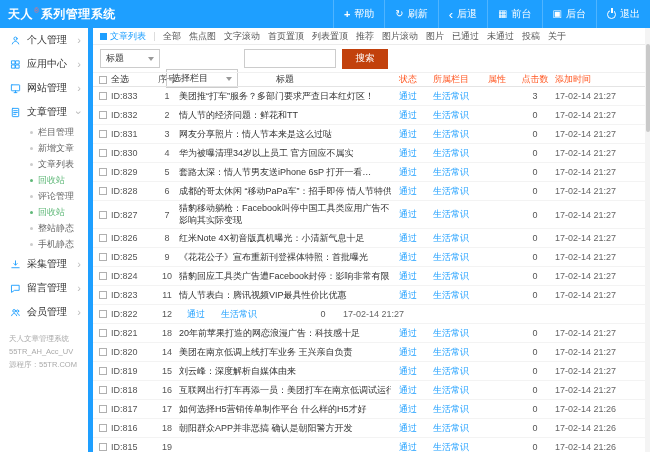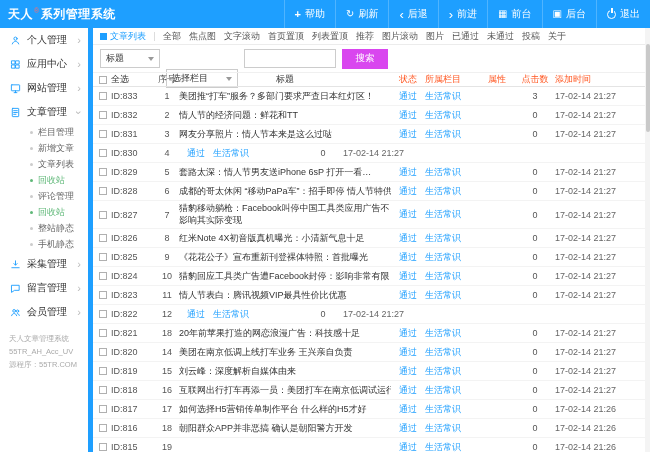--- a/index.html
+++ b/index.html
@@ -52,38 +52,38 @@
   .fdivider{width:1px;height:9px;background:#ddd;flex:0 0 auto;}
   #filters{display:flex;gap:8px;}
   .flink{font-size:9px;color:#555;cursor:pointer;white-space:nowrap;}
 
   .searchbar{height:27px;display:flex;align-items:center;gap:6px;padding:0 7px;flex:0 0 auto;}
   .sel{height:19px;border:1px solid #ccc;background:#fff;display:flex;align-items:center;justify-content:space-between;padding:0 5px;font-size:9px;color:#333;cursor:pointer;}
   .sel-field{width:60px;}
   .sel-cat{width:72px;margin-top:40px;}
   .caret{width:0;height:0;border-left:3px solid transparent;border-right:3px solid transparent;border-top:4px solid #999;}
   .inp{width:92px;height:19px;border:1px solid #ccc;font-size:9px;padding:0 4px;outline:none;font-family:inherit;}
-  .btn{width:46px;height:20px;background:#d946ef;color:#fff;border:none;font-size:9.5px;cursor:pointer;font-family:inherit;}
+  .btn{width:46px;height:20px;background:#c2410c;color:#fff;border:none;font-size:9.5px;cursor:pointer;font-family:inherit;}
 
   
   .tbl{flex:1;overflow:hidden;font-size:9px;}
   .thead{display:flex;align-items:center;height:15px;border-top:1px solid #f0f0f0;border-bottom:1px solid #e4e4e4;color:#333;}
   .th{font-weight:normal;}
   .th.red{color:#ff5722;}
   .th.col-title,.th.col-seq{text-align:center;}
   .tr{display:flex;align-items:center;min-height:19px;border-bottom:1px solid #f3f3f3;}
   .td,.th{overflow:hidden;white-space:nowrap;}
   .col-check{width:62px;display:flex;align-items:center;gap:4px;padding-left:6px;flex:0 0 auto;}
   .cb{width:8px;height:8px;border:1px solid #b0b0b0;background:#fff;flex:0 0 auto;cursor:pointer;}
   .rid{color:#555;}
   .col-seq{width:24px;text-align:center;color:#555;flex:0 0 auto;}
   .col-title{width:212px;color:#333;flex:0 0 auto;cursor:pointer;}
   .col-title.wrap{white-space:normal;line-height:1.3;padding:2px 0;}
   .col-status{width:34px;text-align:center;flex:0 0 auto;}
-  .col-cat{width:52px;text-align:left;flex:0 0 auto;}
+  .col-cat{width:52px;text-align:center;flex:0 0 auto;}
   .col-attr{width:40px;text-align:center;flex:0 0 auto;}
   .col-clicks{width:36px;text-align:center;color:#555;flex:0 0 auto;}
   .col-time{flex:1;color:#666;padding-left:2px;}
   .lnk{color:#1e9fff;cursor:pointer;}
 
   .vscroll{position:absolute;top:28px;right:0;bottom:0;width:5px;background:#f4f4f4;}
   .vthumb{position:absolute;top:16px;left:0.5px;width:4px;height:88px;background:#c9c9c9;border-radius:2px;}
 </style>
 </head>
 <body>
@@ -99,24 +99,20 @@
           <span class="gicon gi-plus"></span>
           <span class="tnav-label">帮助</span>
         </div>
         <div class="tnav-item">
           <span class="gicon gi-refresh"></span>
           <span class="tnav-label">刷新</span>
         </div>
         <div class="tnav-item">
           <span class="gicon gi-chevron-left"></span>
           <span class="tnav-label">后退</span>
-        </div>
-        <div class="tnav-item">
-          <span class="gicon gi-chevron-right"></span>
-          <span class="tnav-label">前进</span>
         </div>
         <div class="tnav-item">
           <span class="gicon gi-grid"></span>
           <span class="tnav-label">前台</span>
         </div>
         <div class="tnav-item">
           <span class="gicon gi-monitor"></span>
           <span class="tnav-label">后台</span>
         </div>
         <div class="tnav-item">
@@ -332,20 +328,21 @@
             <div class="td col-attr"></div>
             <div class="td col-clicks">0</div>
             <div class="td col-time">17-02-14 21:27</div>
           </div>
           <div class="tr">
             <div class="td col-check">
               <span class="cb"></span>
               <span class="rid">ID:830</span>
             </div>
             <div class="td col-seq">4</div>
+            <div class="td col-title">华为被曝清理34岁以上员工 官方回应不属实</div>
             <div class="td col-status lnk">通过</div>
             <div class="td col-cat lnk">生活常识</div>
             <div class="td col-attr"></div>
             <div class="td col-clicks">0</div>
             <div class="td col-time">17-02-14 21:27</div>
           </div>
           <div class="tr">
             <div class="td col-check">
               <span class="cb"></span>
               <span class="rid">ID:829</span>

